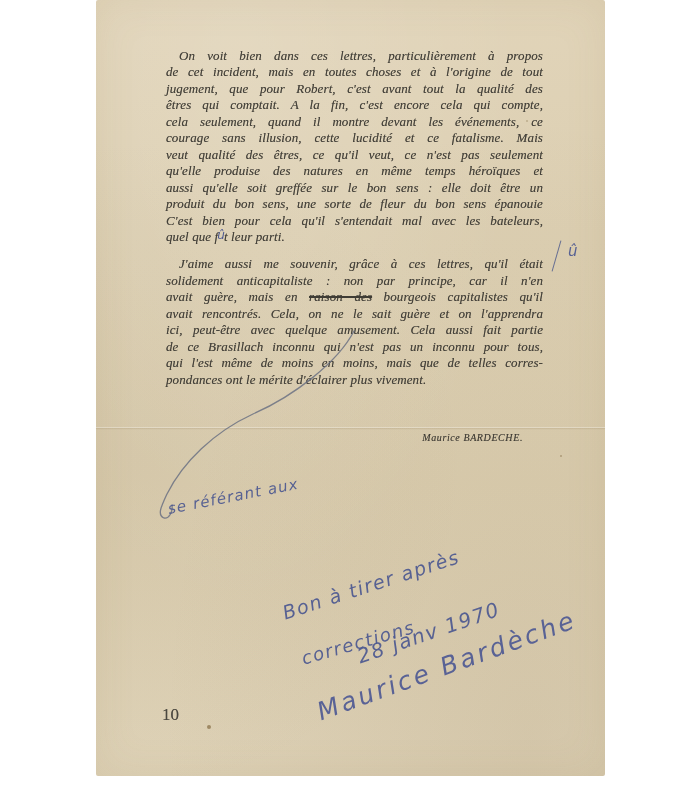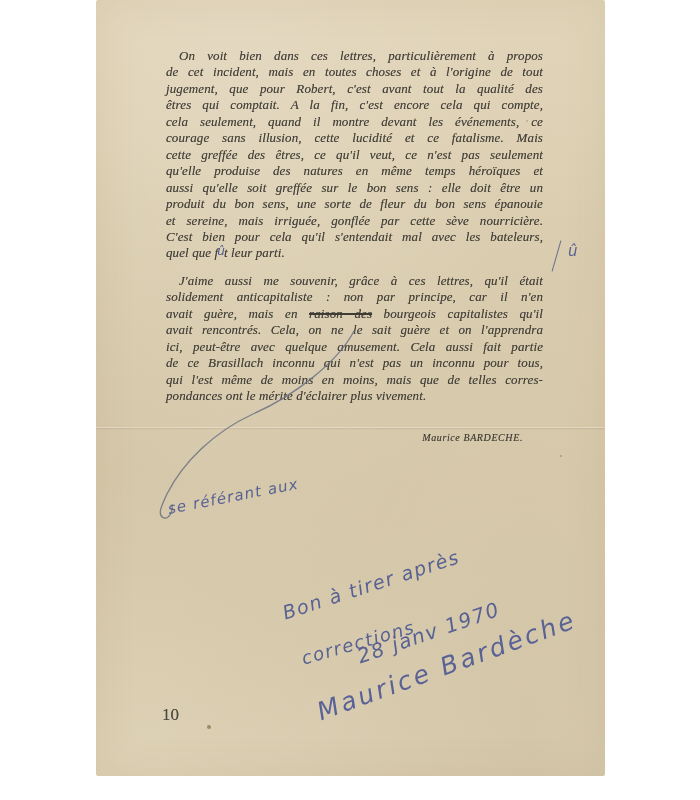--- a/index.html
+++ b/index.html
@@ -82,25 +82,24 @@
   <div class="speck" style="left:430px;top:120px;width:2px;height:2px;background:rgba(110,85,45,0.3);"></div>
 
   <div class="textblock">
     <div>
       <div class="pline indent">On voit bien dans ces lettres, particulièrement à propos</div>
       <div class="pline">de cet incident, mais en toutes choses et à l'origine de tout</div>
       <div class="pline">jugement, que pour Robert, c'est avant tout la qualité des</div>
       <div class="pline">êtres qui comptait. A la fin, c'est encore cela qui compte,</div>
       <div class="pline">cela seulement, quand il montre devant les événements, ce</div>
       <div class="pline">courage sans illusion, cette lucidité et ce fatalisme. Mais</div>
-      <div class="pline">cette greffée des êtres, ce qu'il veut, ce n'est pas seulement</div>
+      <div class="pline">veut qualité des êtres, ce qu'il veut, ce n'est pas seulement</div>
       <div class="pline">qu'elle produise des natures en même temps héroïques et</div>
       <div class="pline">aussi qu'elle soit greffée sur le bon sens : elle doit être un</div>
       <div class="pline">produit du bon sens, une sorte de fleur du bon sens épanouie</div>
-      <div class="pline">et sereine, mais irriguée, gonflée par cette sève nourricière.</div>
       <div class="pline">C'est bien pour cela qu'il s'entendait mal avec les bateleurs,</div>
       <div class="pline last"><span>quel que f</span><span class="ins-u">û</span><span>t leur parti.</span></div>
     </div>
     <div class="para2">
       <div class="pline indent">J'aime aussi me souvenir, grâce à ces lettres, qu'il était</div>
       <div class="pline">solidement anticapitaliste : non par principe, car il n'en</div>
       <div class="pline"><span>avait guère, mais en </span><span class="struck">raison des</span><span> bourgeois capitalistes qu'il</span></div>
       <div class="pline">avait rencontrés. Cela, on ne le sait guère et on l'apprendra</div>
       <div class="pline">ici, peut-être avec quelque amusement. Cela aussi fait partie</div>
       <div class="pline">de ce Brasillach inconnu qui n'est pas un inconnu pour tous,</div>

